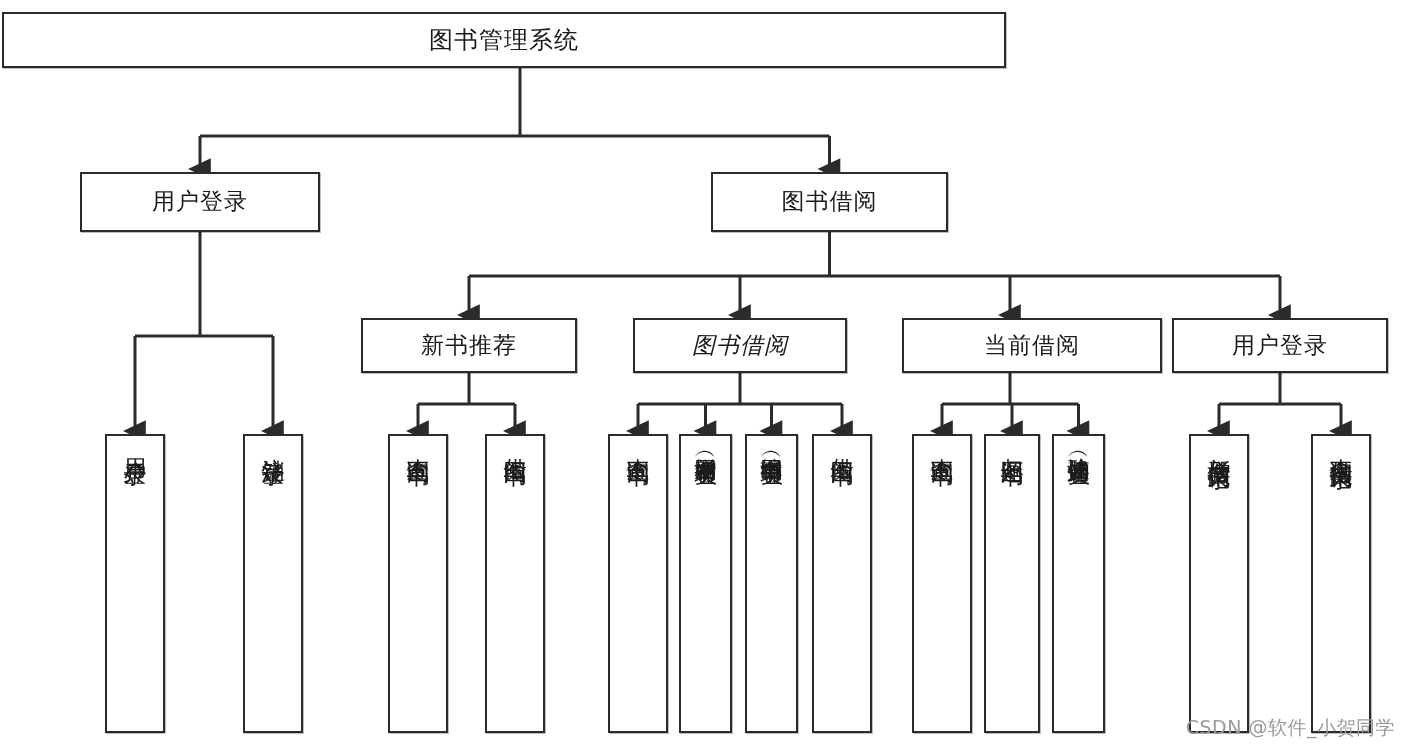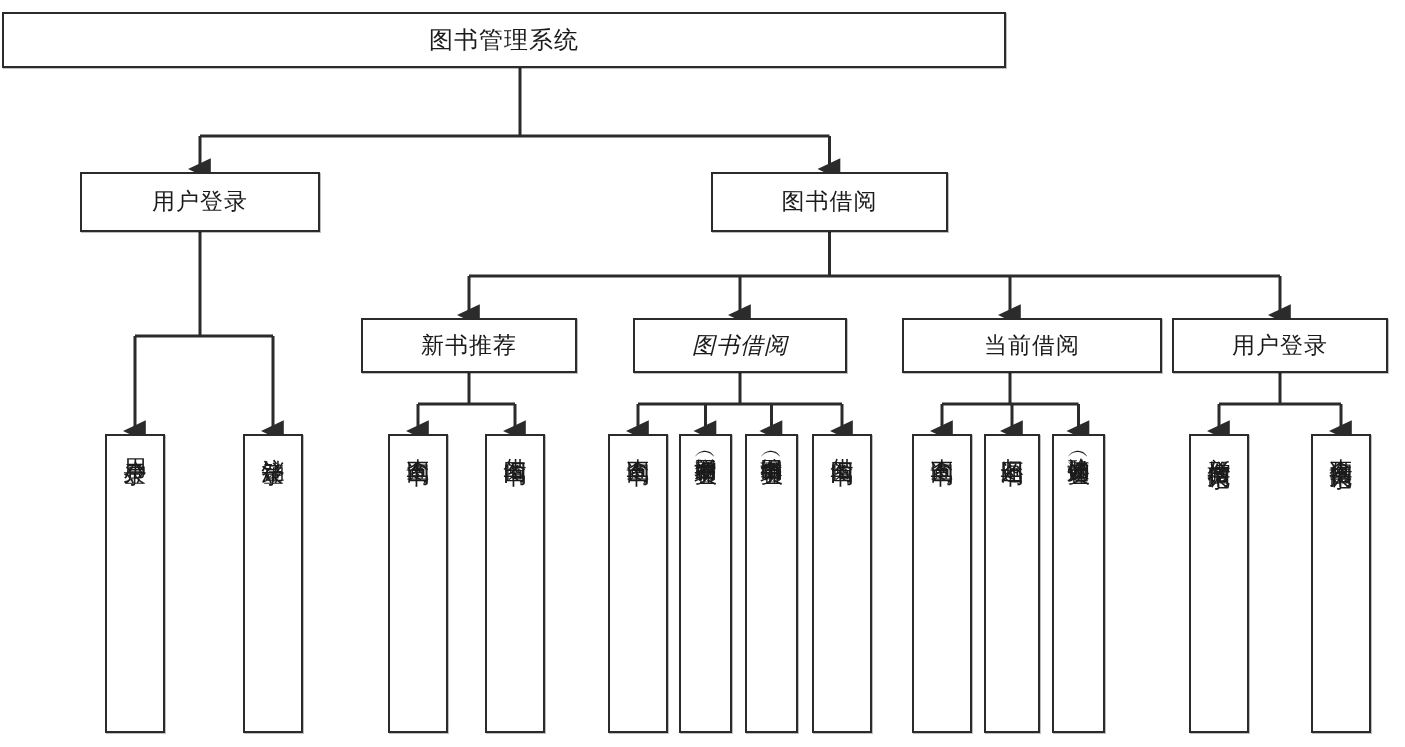--- a/index.html
+++ b/index.html
@@ -182,13 +182,14 @@
         <span class="node-label">确认归还（管理员）</span>
       </div>
       <div class="node node-v" style="left: 1189px; top: 434px; width: 60px; height: 299px;">
         <span class="node-label">新增借阅记录</span>
       </div>
       <div class="node node-v" style="left: 1311px; top: 434px; width: 60px; height: 299px;">
         <span class="node-label">查询借阅记录</span>
       </div>
     </div>
 
+  <div class="watermark">CSDN @软件_小贺同学</div>
 </div>
 
 </body></html>

